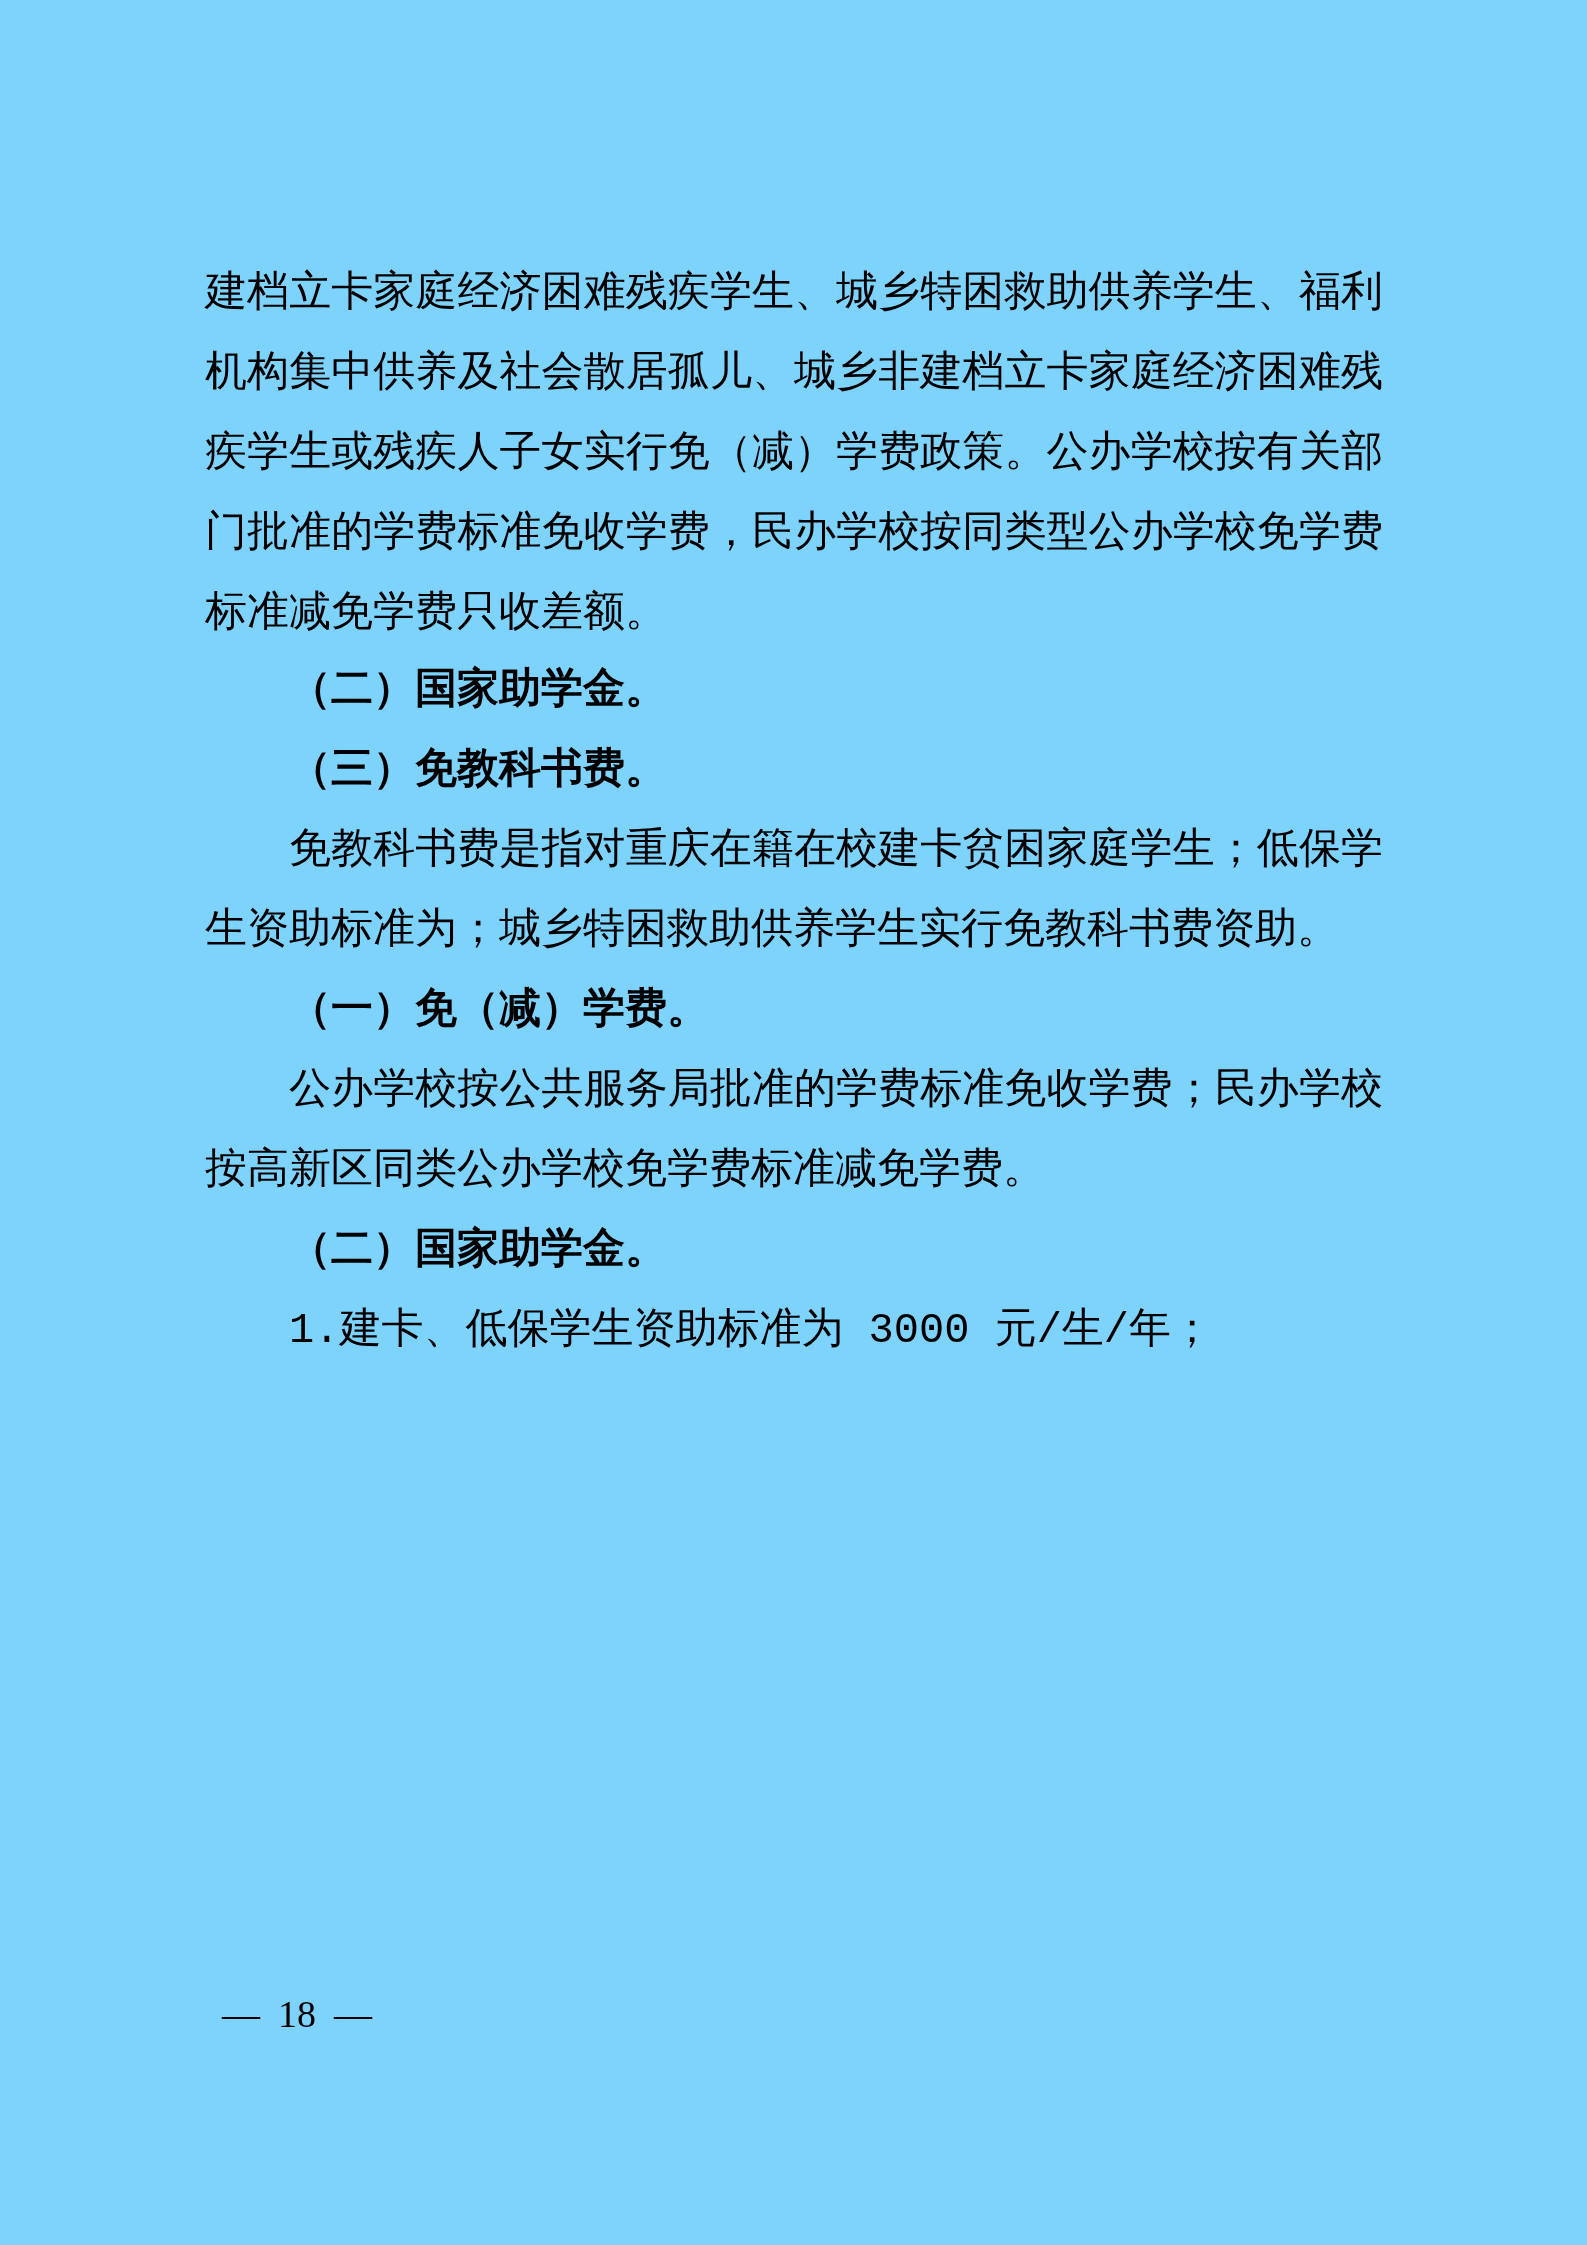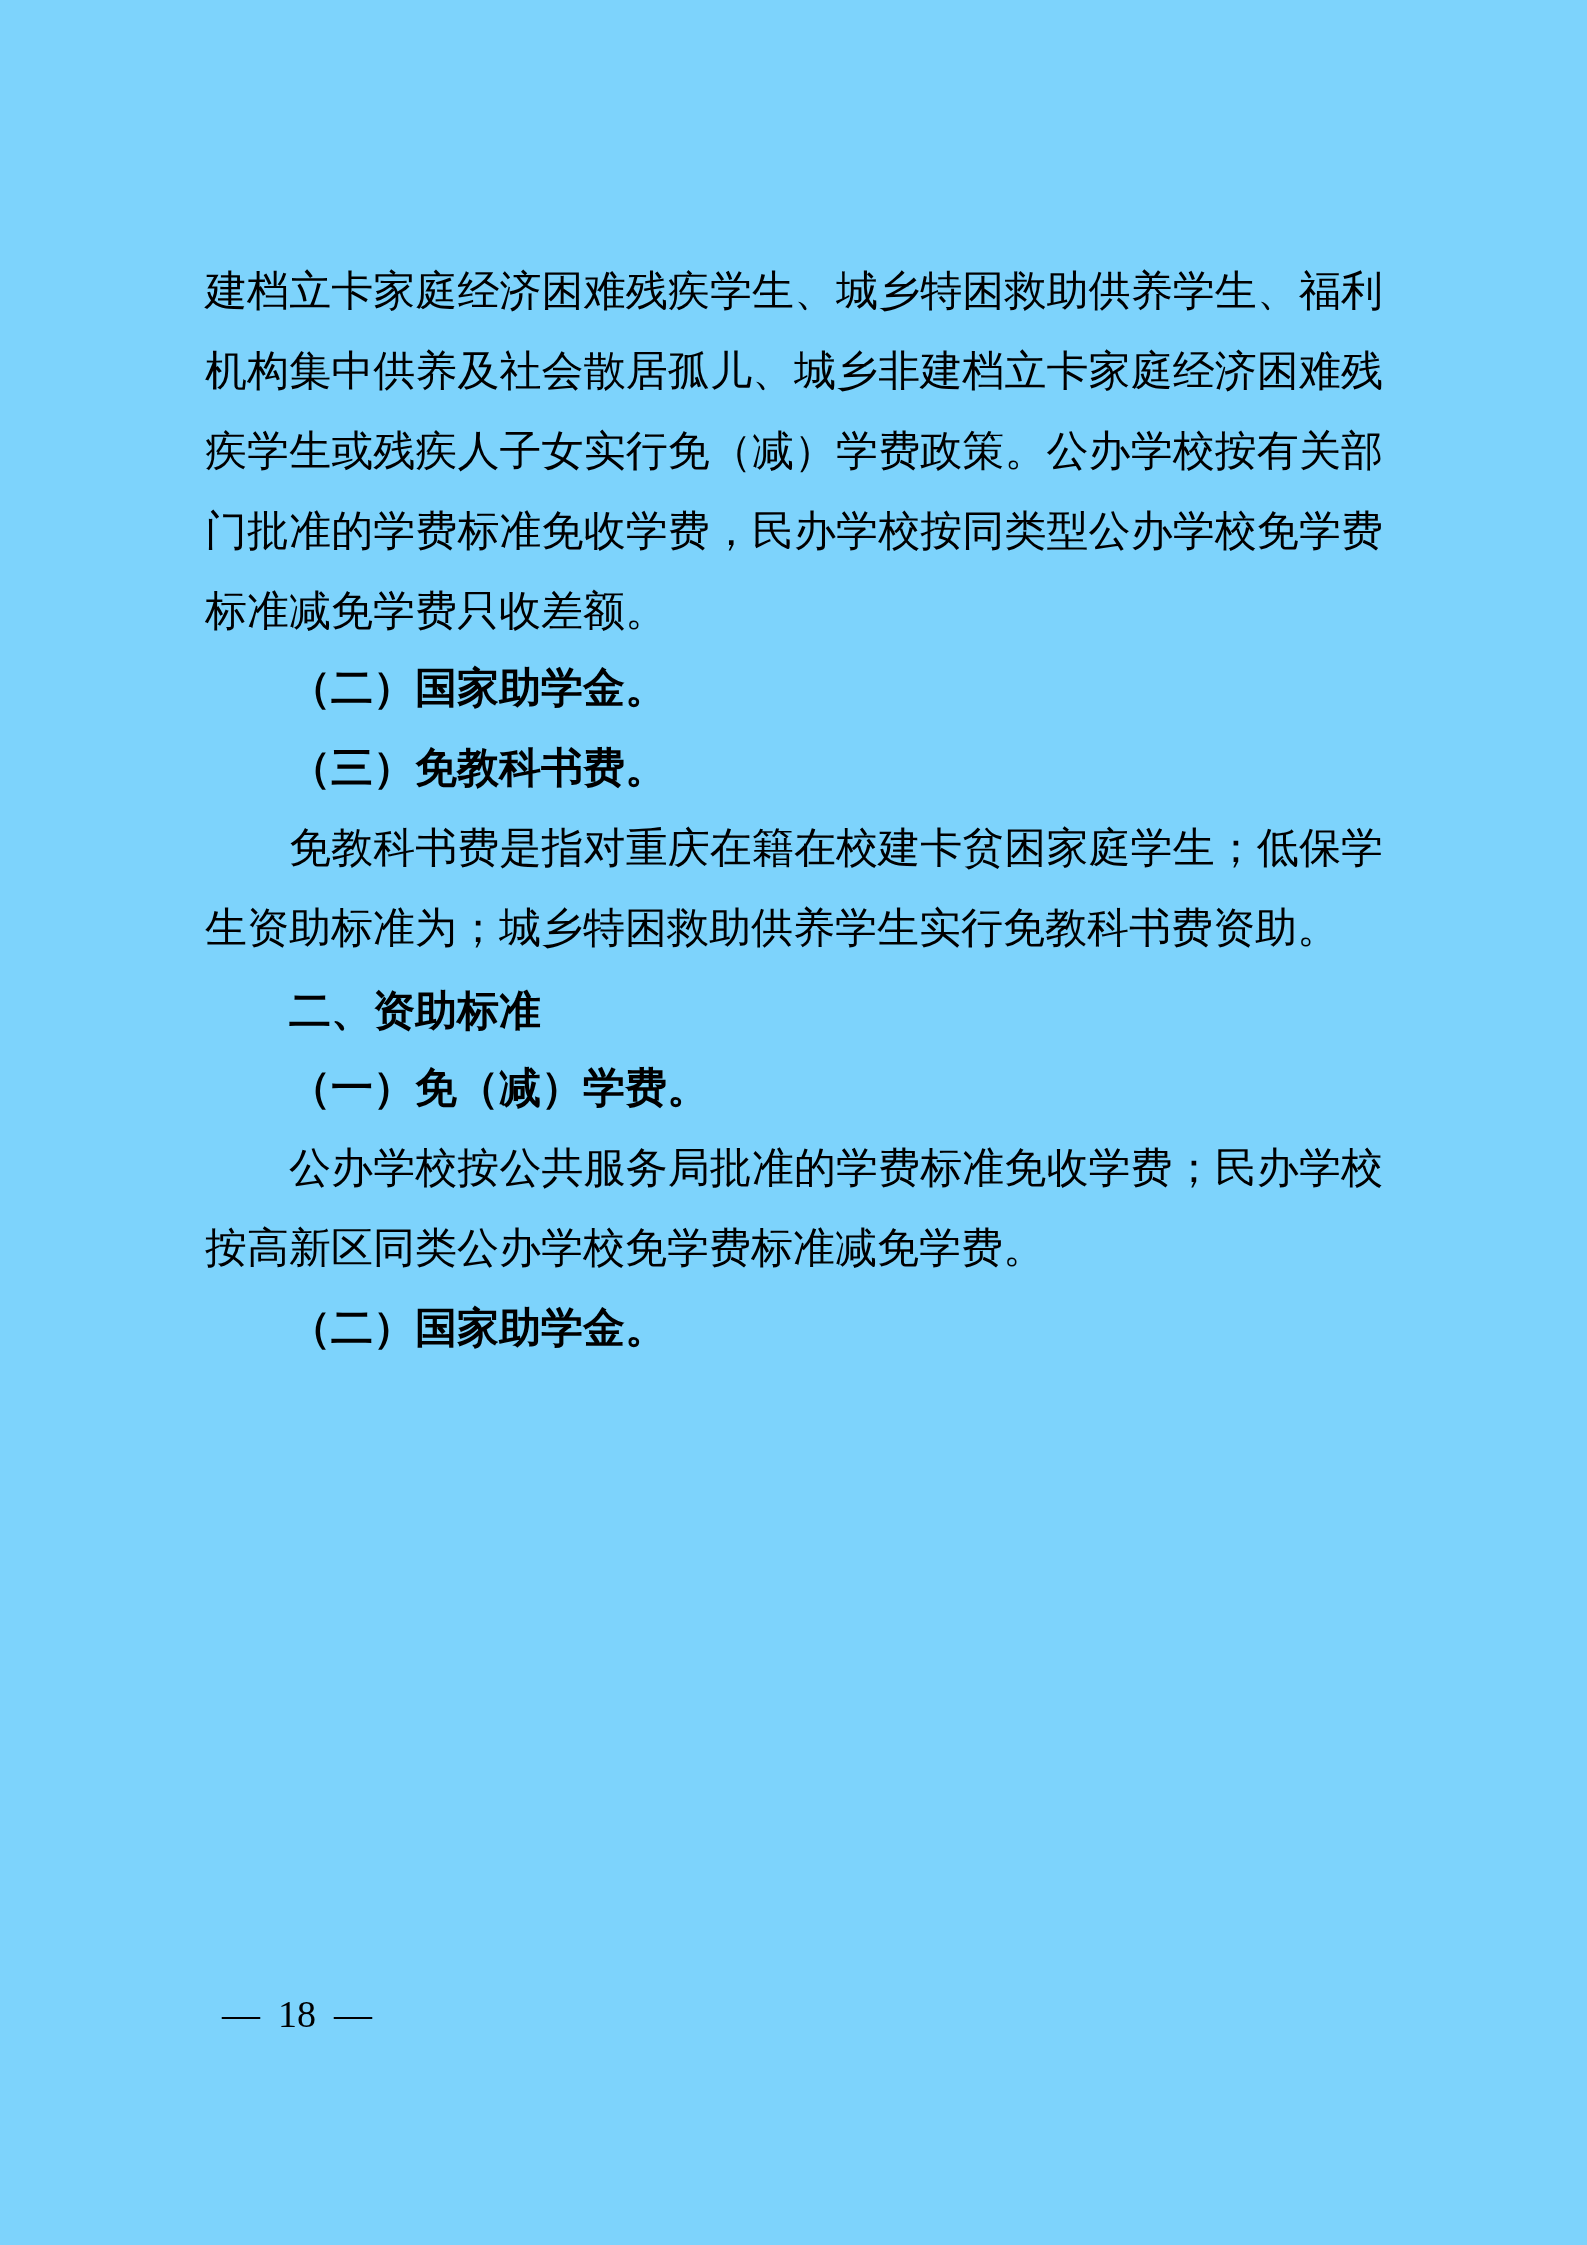--- a/index.html
+++ b/index.html
@@ -57,24 +57,24 @@
 </head>
 <body>
 
 <div class="page">
 
   <div class="text-block">
     <p class="body">建档立卡家庭经济困难残疾学生、城乡特困救助供养学生、福利机构集中供养及社会散居孤儿、城乡非建档立卡家庭经济困难残疾学生或残疾人子女实行免（减）学费政策。公办学校按有关部门批准的学费标准免收学费，民办学校按同类型公办学校免学费标准减免学费只收差额。</p>
     <p class="kaiti-heading indent">（二）国家助学金。</p>
     <p class="kaiti-heading indent">（三）免教科书费。</p>
     <p class="body indent">免教科书费是指对重庆在籍在校建卡贫困家庭学生；低保学生资助标准为；城乡特困救助供养学生实行免教科书费资助。</p>
-    <p class="hei-heading indent">二、资助标准</p>
     <p class="kaiti-heading indent">（一）免（减）学费。</p>
     <p class="body indent">公办学校按公共服务局批准的学费标准免收学费；民办学校按高新区同类公办学校免学费标准减免学费。</p>
     <p class="kaiti-heading indent">（二）国家助学金。</p>
+    <p class="body indent">1.建卡、低保学生资助标准为 3000 元/生/年；</p>
   </div>
 
   <div class="footer">
     <span>—</span>
     <span>18</span>
     <span>—</span>
   </div>
 
 </div>
 

